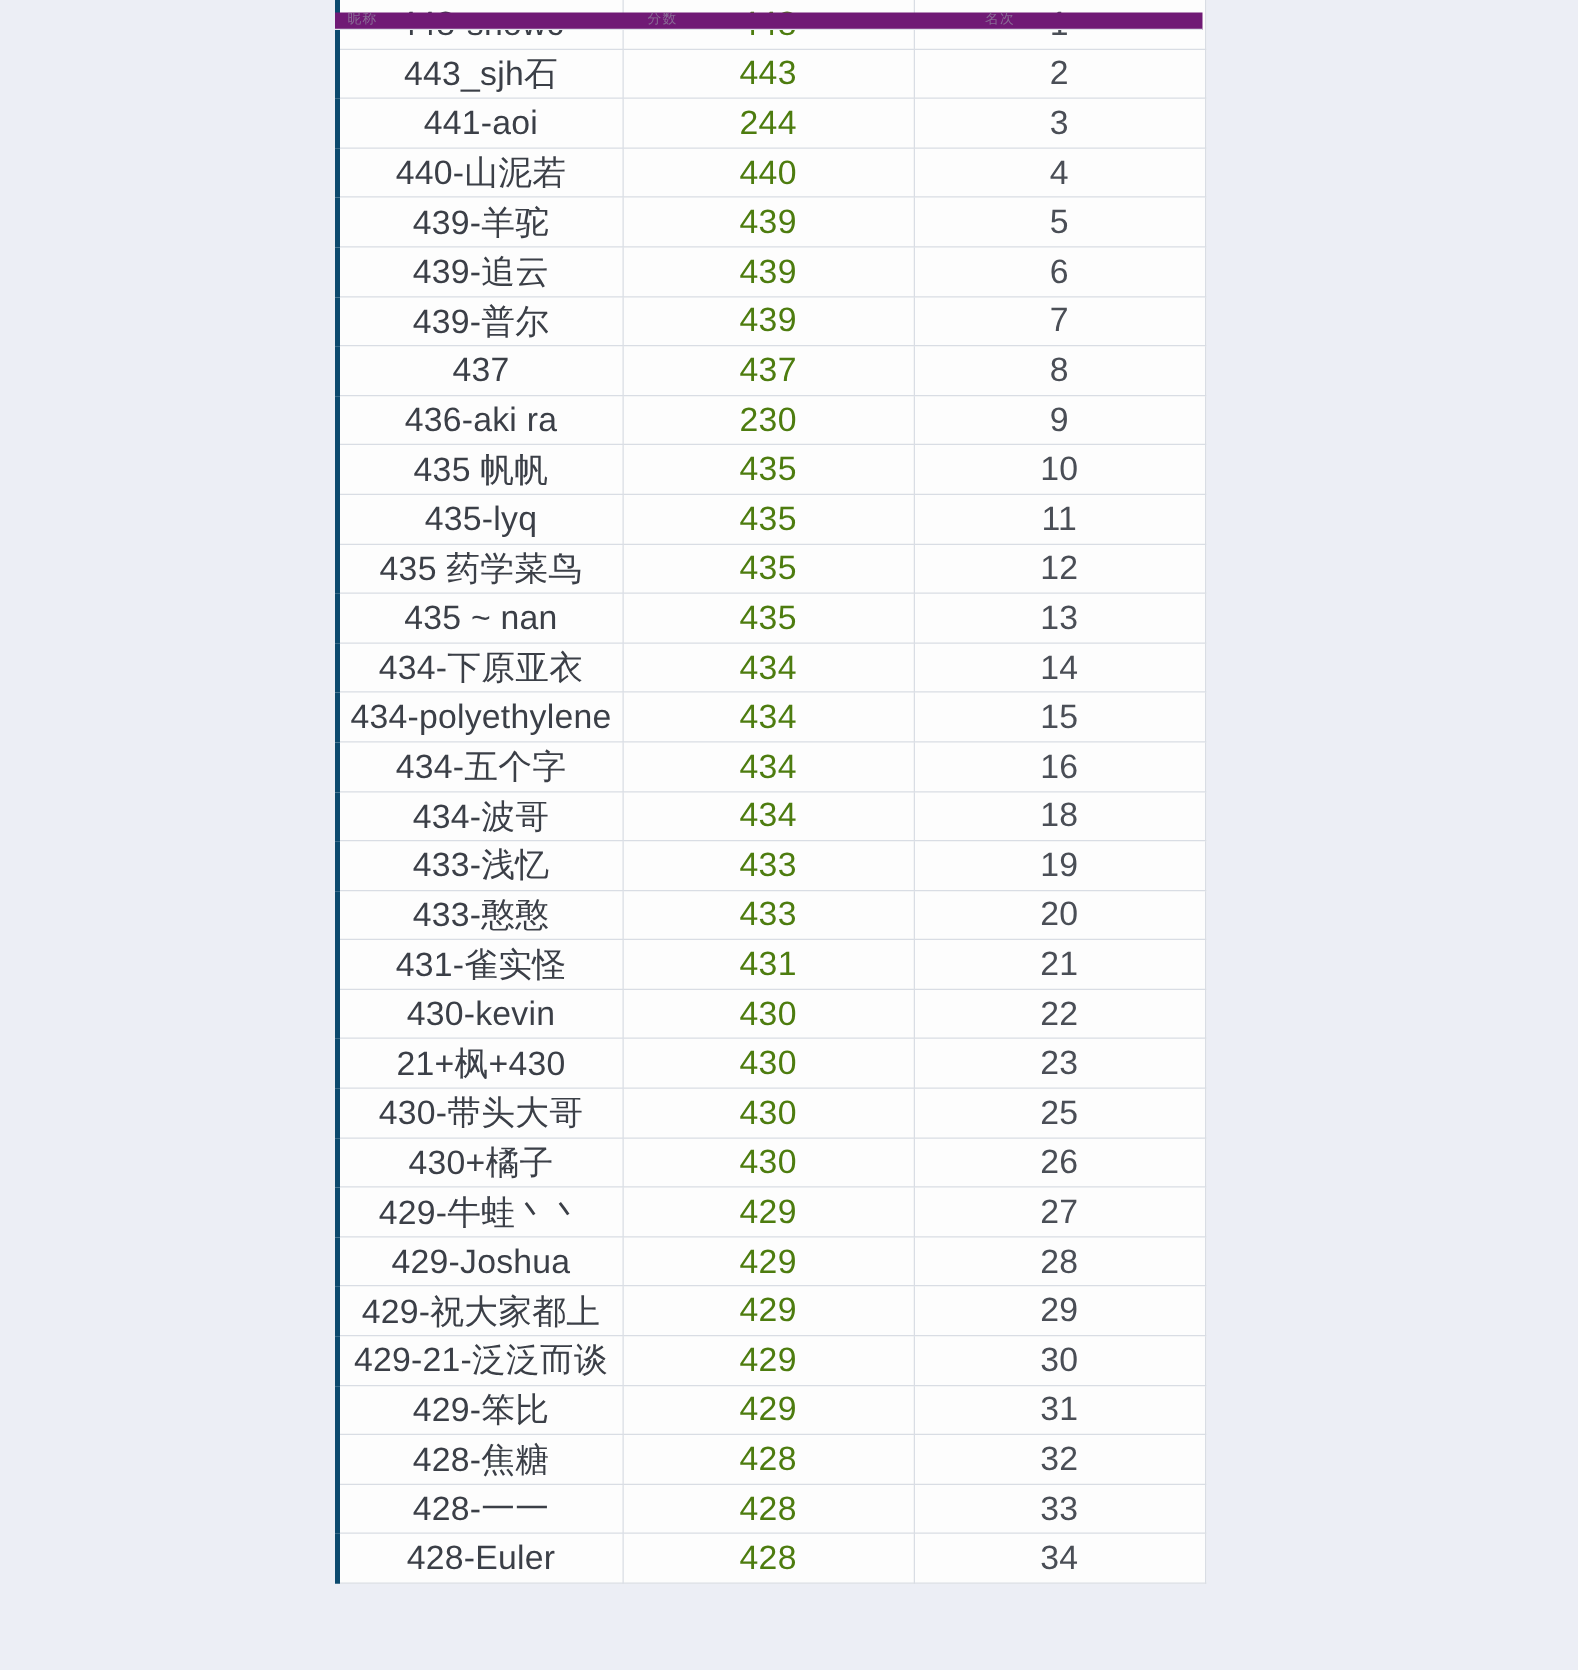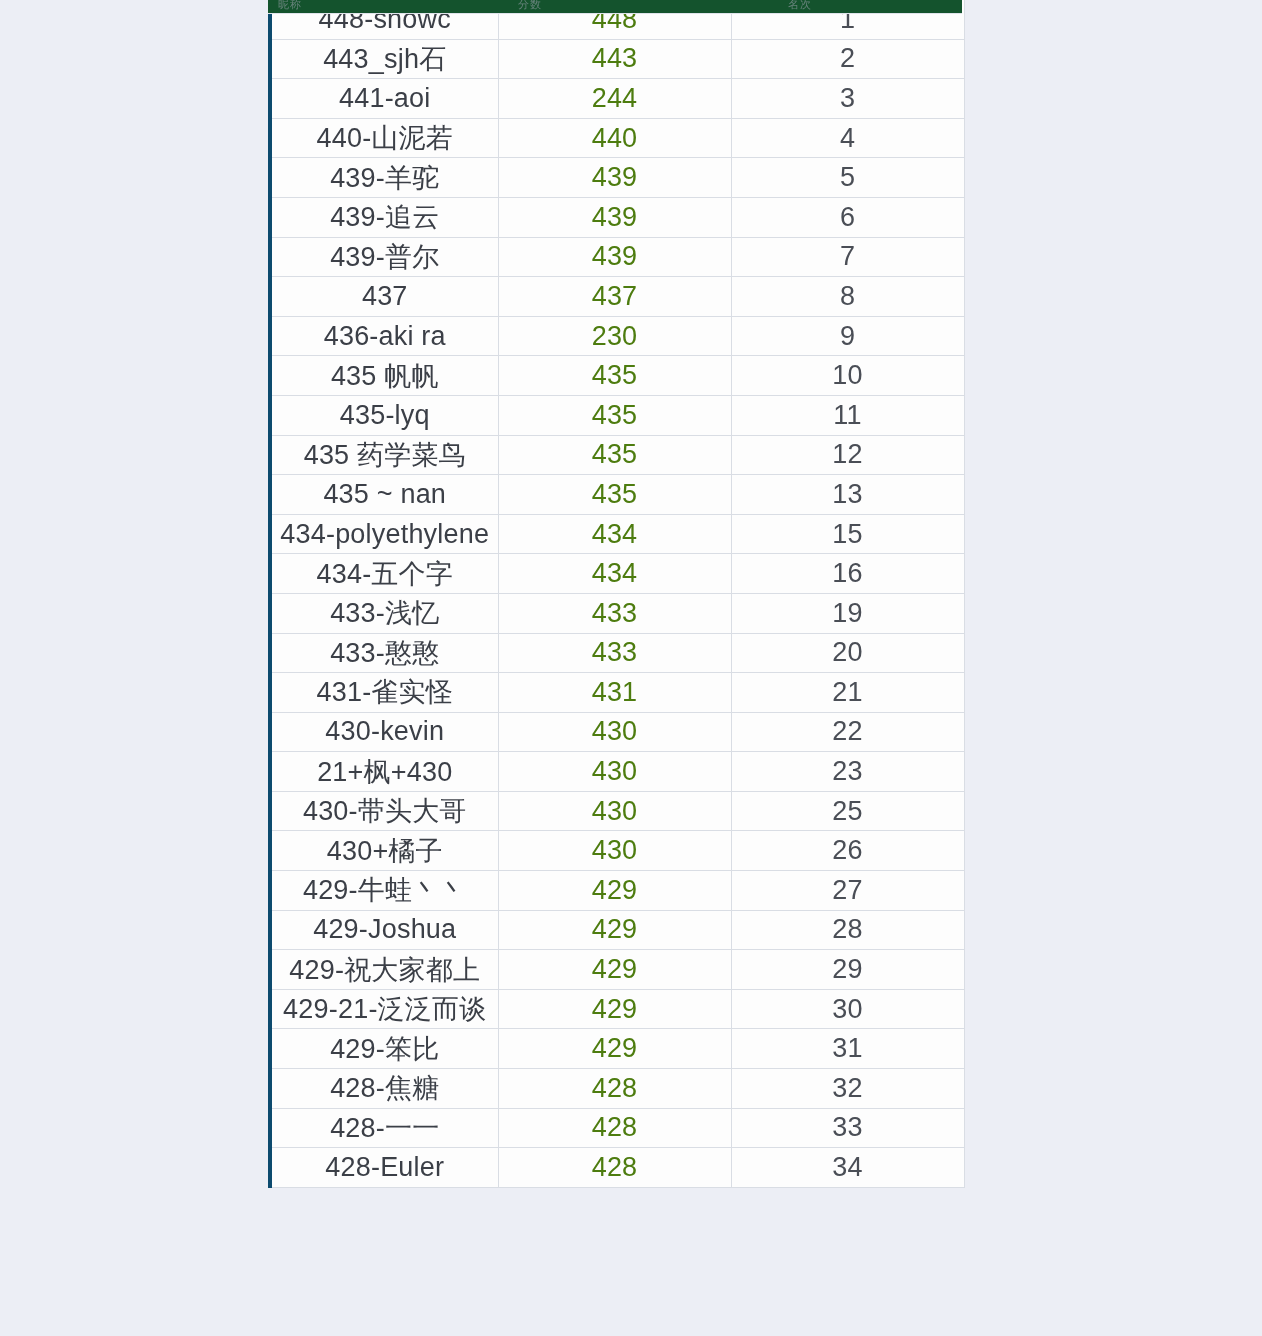--- a/index.html
+++ b/index.html
@@ -53,24 +53,24 @@
     border-left: 4px solid #0c4a6e;
     font-size: 27px;
   }
   table.sheet td.score-cell { color: #4d7c0f; }
   table.sheet td.rank-cell { color: #4a4e56; border-right: 1px solid #d9dde4;}
 
   
   .header-strip {
     position: absolute;
     left: 268px;
-    top: 0;
+    top: 10px;
     width: 694px;
     height: 13px;
-    background: #14532d;
+    background: #701a75;
     border-bottom: 1px solid #dfe3ea;
     overflow: hidden;
   }
   .header-strip .hdr {
     position: absolute;
     top: -3px;
     font-size: 11px;
     color: #9aa0ab;
     letter-spacing: 1px;
     opacity: 0.6;
@@ -168,28 +168,38 @@
             <td class="name-cell">435 药学菜鸟</td>
             <td class="score-cell">435</td>
             <td class="rank-cell">12</td>
           </tr>
           <tr>
             <td class="name-cell">435 ~ nan</td>
             <td class="score-cell">435</td>
             <td class="rank-cell">13</td>
           </tr>
           <tr>
+            <td class="name-cell">434-下原亚衣</td>
+            <td class="score-cell">434</td>
+            <td class="rank-cell">14</td>
+          </tr>
+          <tr>
             <td class="name-cell">434-polyethylene</td>
             <td class="score-cell">434</td>
             <td class="rank-cell">15</td>
           </tr>
           <tr>
             <td class="name-cell">434-五个字</td>
             <td class="score-cell">434</td>
             <td class="rank-cell">16</td>
+          </tr>
+          <tr>
+            <td class="name-cell">434-波哥</td>
+            <td class="score-cell">434</td>
+            <td class="rank-cell">18</td>
           </tr>
           <tr>
             <td class="name-cell">433-浅忆</td>
             <td class="score-cell">433</td>
             <td class="rank-cell">19</td>
           </tr>
           <tr>
             <td class="name-cell">433-憨憨</td>
             <td class="score-cell">433</td>
             <td class="rank-cell">20</td>

